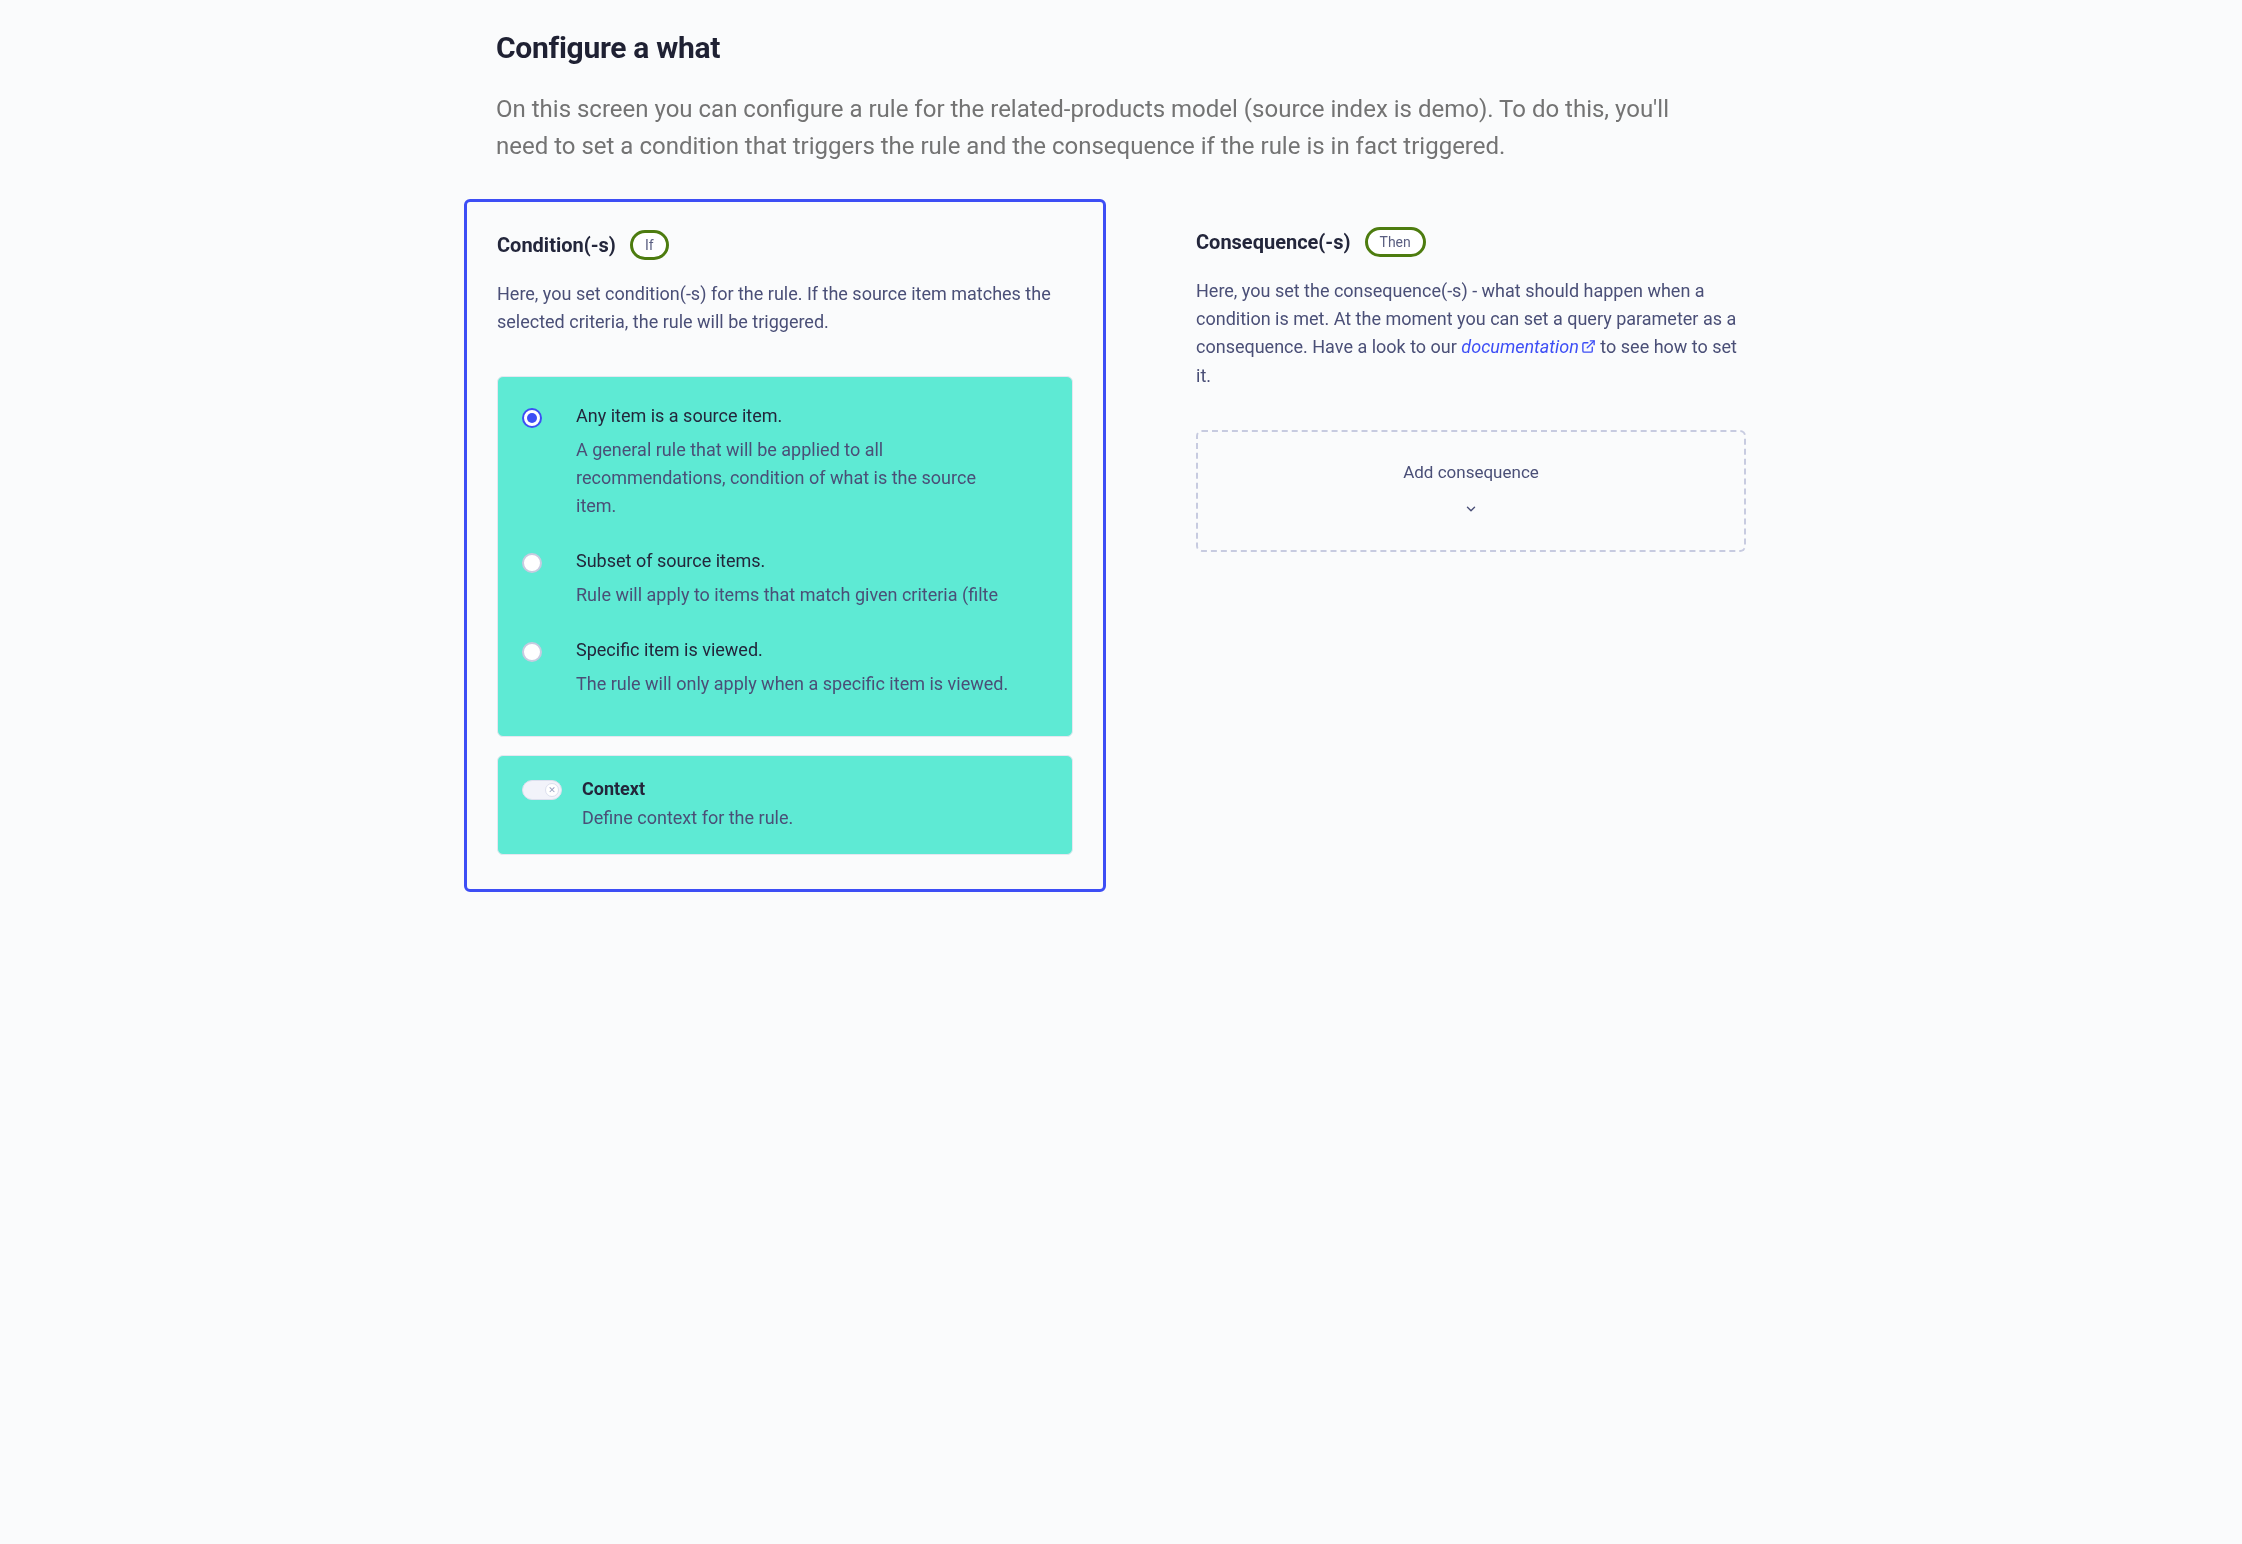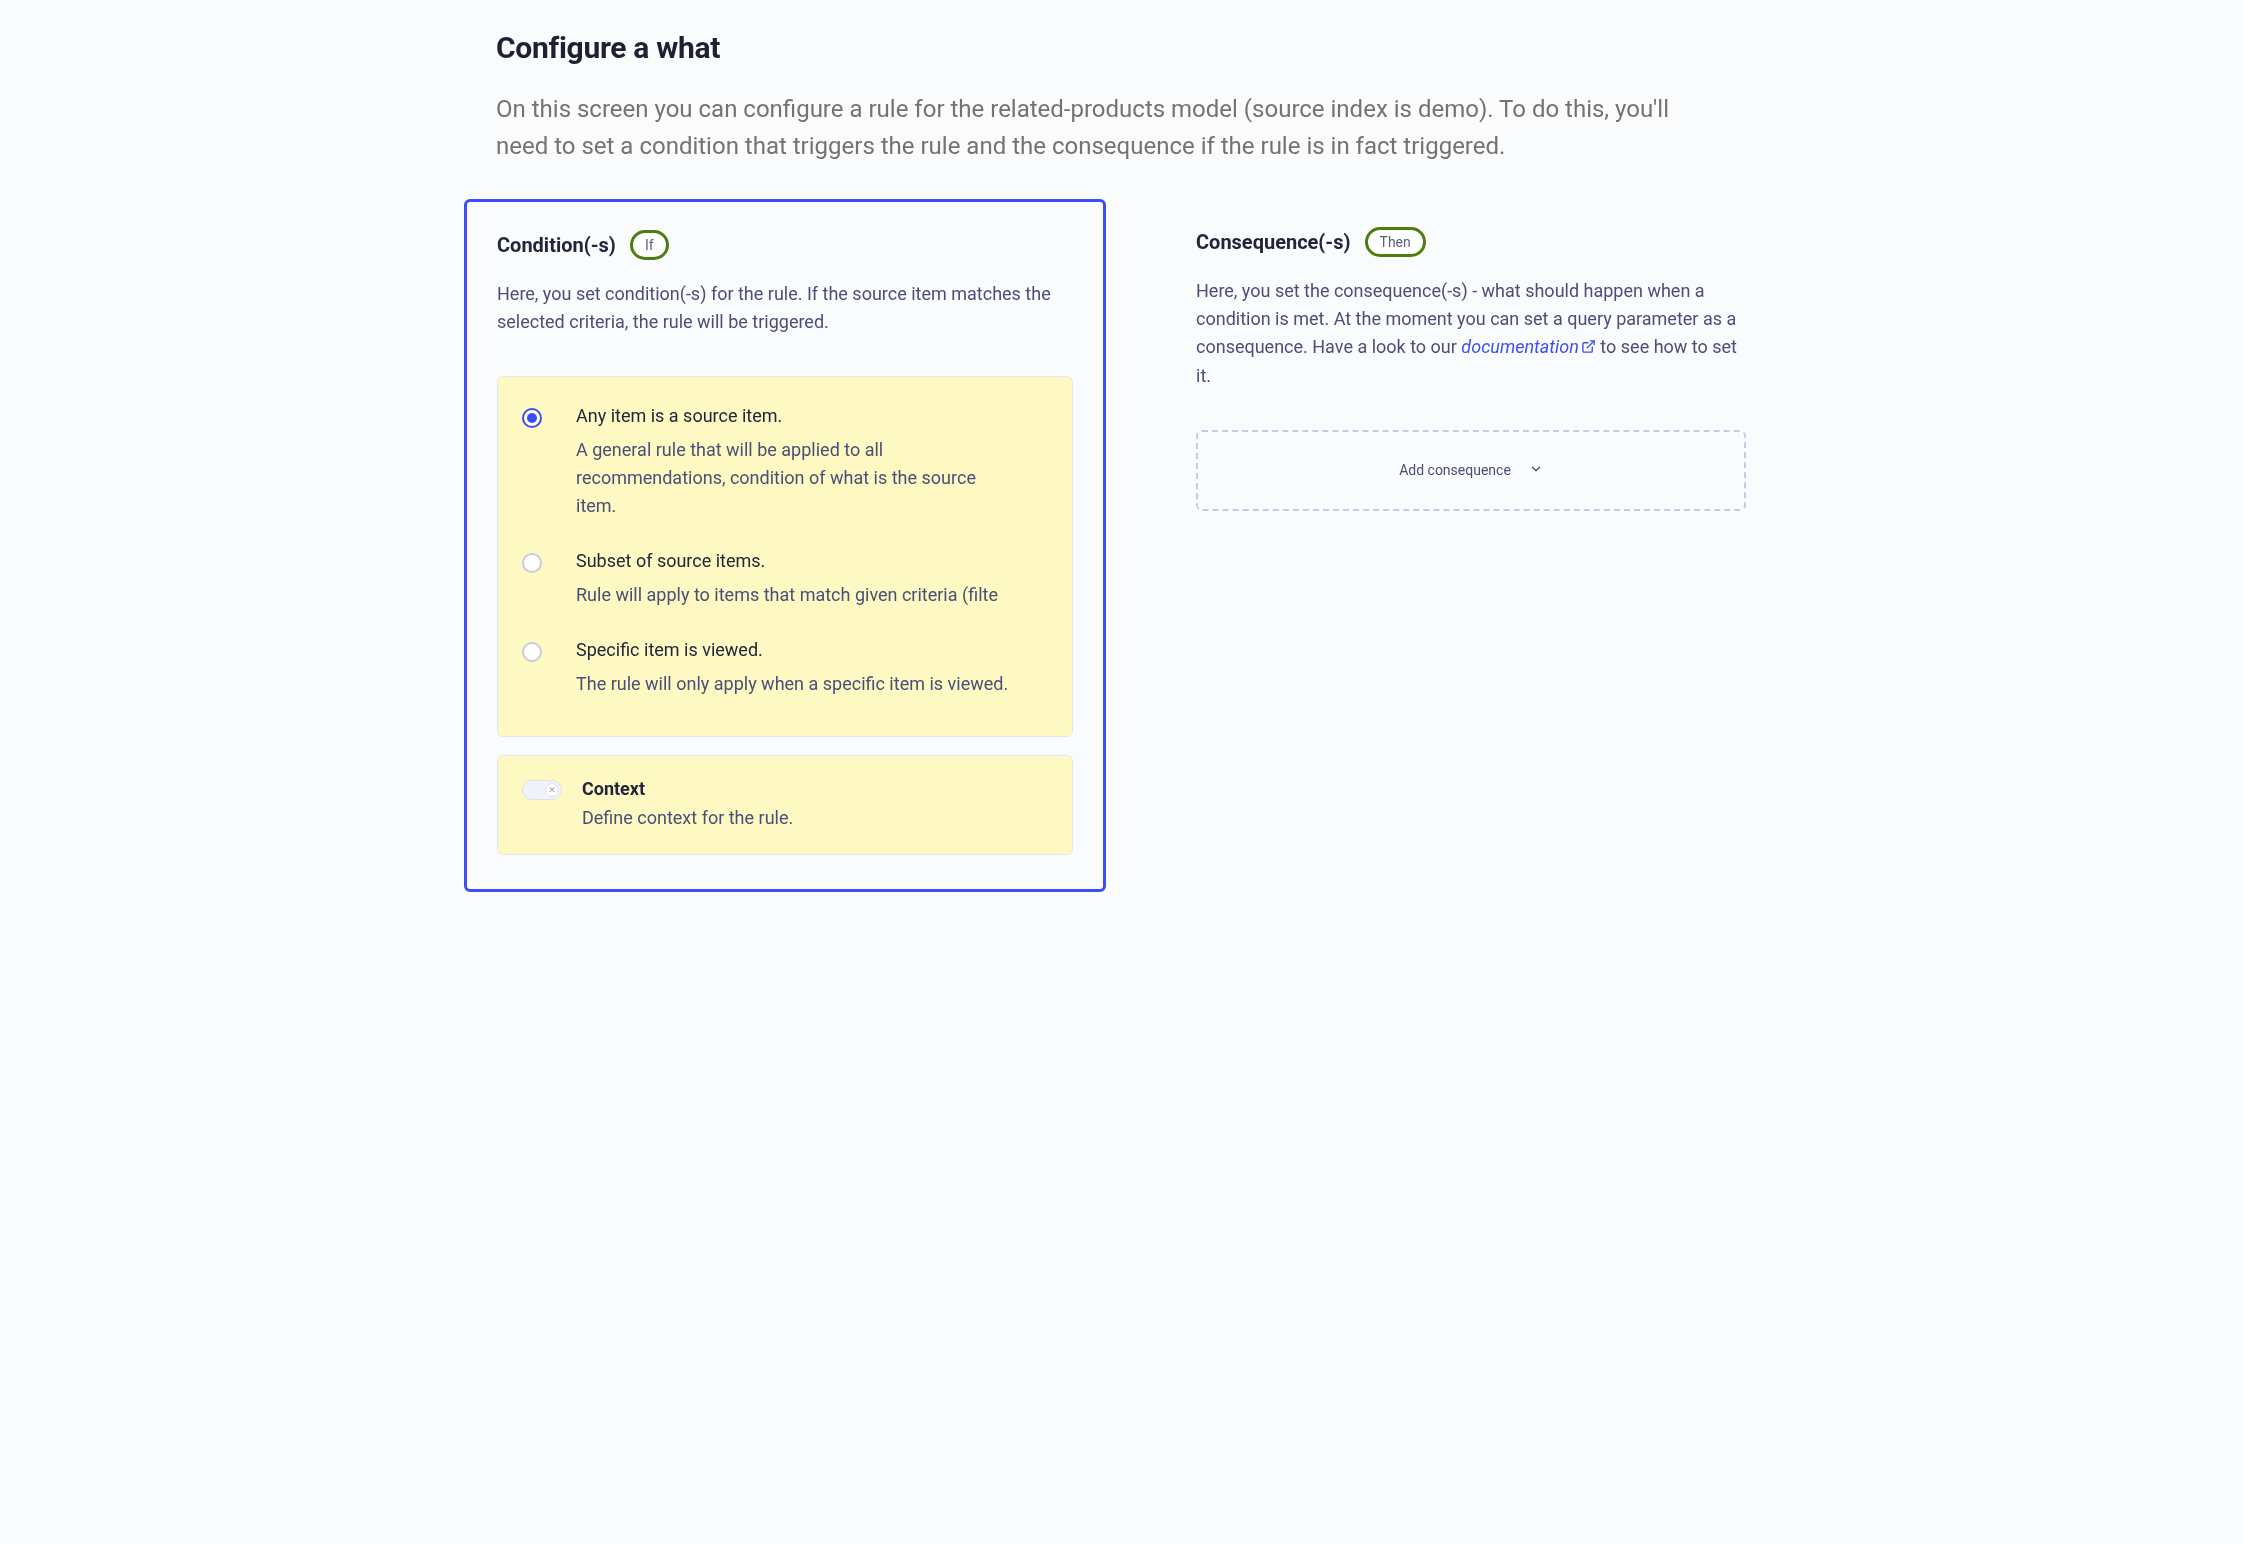--- a/index.html
+++ b/index.html
@@ -64,21 +64,21 @@
     padding: 4px 12px;
     background: #fff;
   }
   .section-desc {
     font-size: 18px;
     color: #4a4f77;
     line-height: 1.55;
     margin-bottom: 20px;
   }
   .card {
-    background: #fef9c3;
+    background: #5eead4;
     border: 1px solid #e5e7f0;
     border-radius: 6px;
     padding: 28px 24px 8px 24px;
     margin-top: 40px;
   }
   .card.context-card { padding: 22px 24px 26px 24px; margin-top: 18px; }
   .radio-row {
     display: flex;
     align-items: flex-start;
     gap: 34px;
@@ -161,26 +161,27 @@
     vertical-align: -1px;
     margin-left: 2px;
   }
   .add-box {
     margin-top: 40px;
     border: 2px dashed #c7cbe0;
     border-radius: 6px;
     padding: 30px 10px;
     text-align: center;
     color: #4a4f77;
-    font-size: 14px;
+    font-size: 17px;
     cursor: pointer;
     display: flex;
     align-items: center;
     justify-content: center;
     gap: 18px;
+    flex-direction: column;
   }
   .chev { display:inline-block; }
   .right-header { margin-top: 28px; }
 </style>
 </head>
 <body>
 
 <div class="page">
   <h1 class="page-title">Configure a what</h1>
   <p class="page-desc">On this screen you can configure a rule for the related-products model (source index is demo). To do this, you'll need to set a condition that triggers the rule and the consequence if the rule is in fact triggered.</p>

